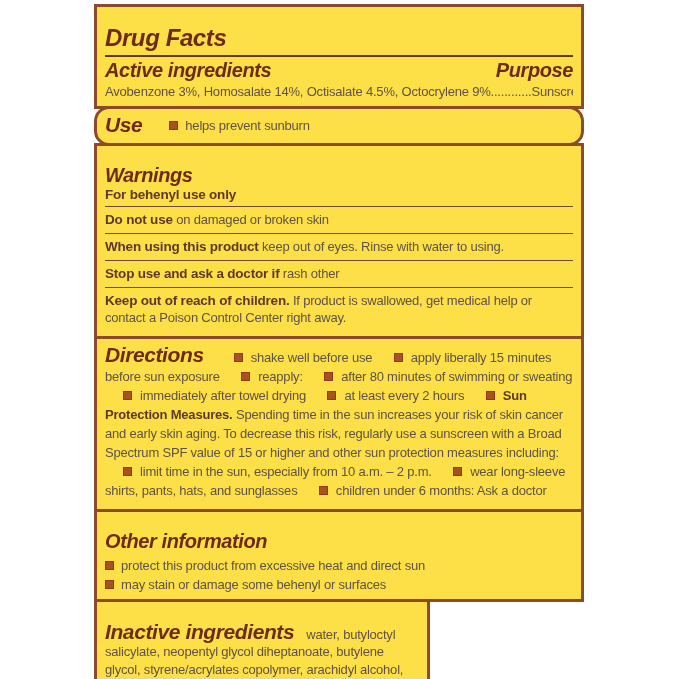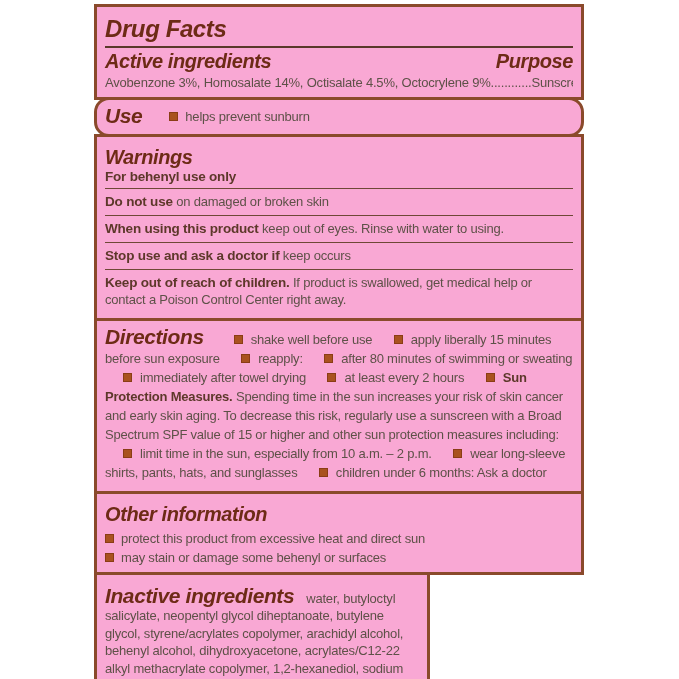--- a/index.html
+++ b/index.html
@@ -11,24 +11,24 @@
     --hairline:#6f4836;
   }
   html,body{margin:0;padding:0;}
   body{
     width:679px;height:679px;background:#ffffff;position:relative;
     font-family:"Liberation Sans", sans-serif;color:var(--body);
     letter-spacing:-0.2px;
   }
   .label{position:absolute;left:94px;top:4px;}
   .box{
-    box-sizing:border-box;width:490px;background:#f9a8d4;
+    box-sizing:border-box;width:490px;background:#fde047;
     border:3px solid var(--border);
     margin-top:-3px;
-    padding:9px 8px 5px 8px;
+    padding:18px 8px 5px 8px;
   }
   .box.first{margin-top:0;}
   .box.narrow{width:336px;}
   h1,h2,.h-inline{
     font-style:italic;font-weight:bold;color:var(--heading);
     margin:0;letter-spacing:-0.4px;line-height:1.12;
   }
   h1{font-size:24px;}
   h2{font-size:20px;}
   .h-inline{font-size:21px;margin-right:12px;}
@@ -84,21 +84,21 @@
           <span class="body-text">helps prevent sunburn</span>
         </span></span>
   </section>
 
   <section class="box">
     <h2>Warnings</h2>
     <p class="ext">For behenyl use only</p>
     <div id="warn-rows">
         <div class="w-row"><b>Do not use</b><span> on damaged or broken skin</span></div>
         <div class="w-row"><b>When using this product</b><span> keep out of eyes. Rinse with water to using.</span></div>
-        <div class="w-row"><b>Stop use and ask a doctor if</b><span> keep occurs</span></div>
+        <div class="w-row"><b>Stop use and ask a doctor if</b><span> rash other</span></div>
         <div class="w-row"><b>Keep out of reach of children.</b><span> If product is swallowed, get medical help or contact a Poison Control Center right away.</span></div>
       </div>
   </section>
 
   <section class="box dir">
     <span class="h-inline">Directions</span><span id="dir-flow"><span class="sq isq"></span><span>shake well before use </span><span class="sq isq"></span><span>apply liberally 15 minutes before sun exposure </span><span class="sq isq"></span><span>reapply: </span><span class="sq isq"></span><span>after 80 minutes of swimming or sweating </span><span class="sq isq"></span><span>immediately after towel drying </span><span class="sq isq"></span><span>at least every 2 hours </span><span class="sq isq"></span><b>Sun Protection Measures. </b><span>Spending time in the sun increases your risk of skin cancer and early skin aging. To decrease this risk, regularly use a sunscreen with a Broad Spectrum SPF value of 15 or higher and other sun protection measures including: </span><span class="sq isq"></span><span>limit time in the sun, especially from 10 a.m. – 2 p.m. </span><span class="sq isq"></span><span>wear long-sleeve shirts, pants, hats, and sunglasses </span><span class="sq isq"></span><span>children under 6 months: Ask a doctor </span></span>
   </section>
 
   <section class="box other-box">
     <h2>Other information</h2>

